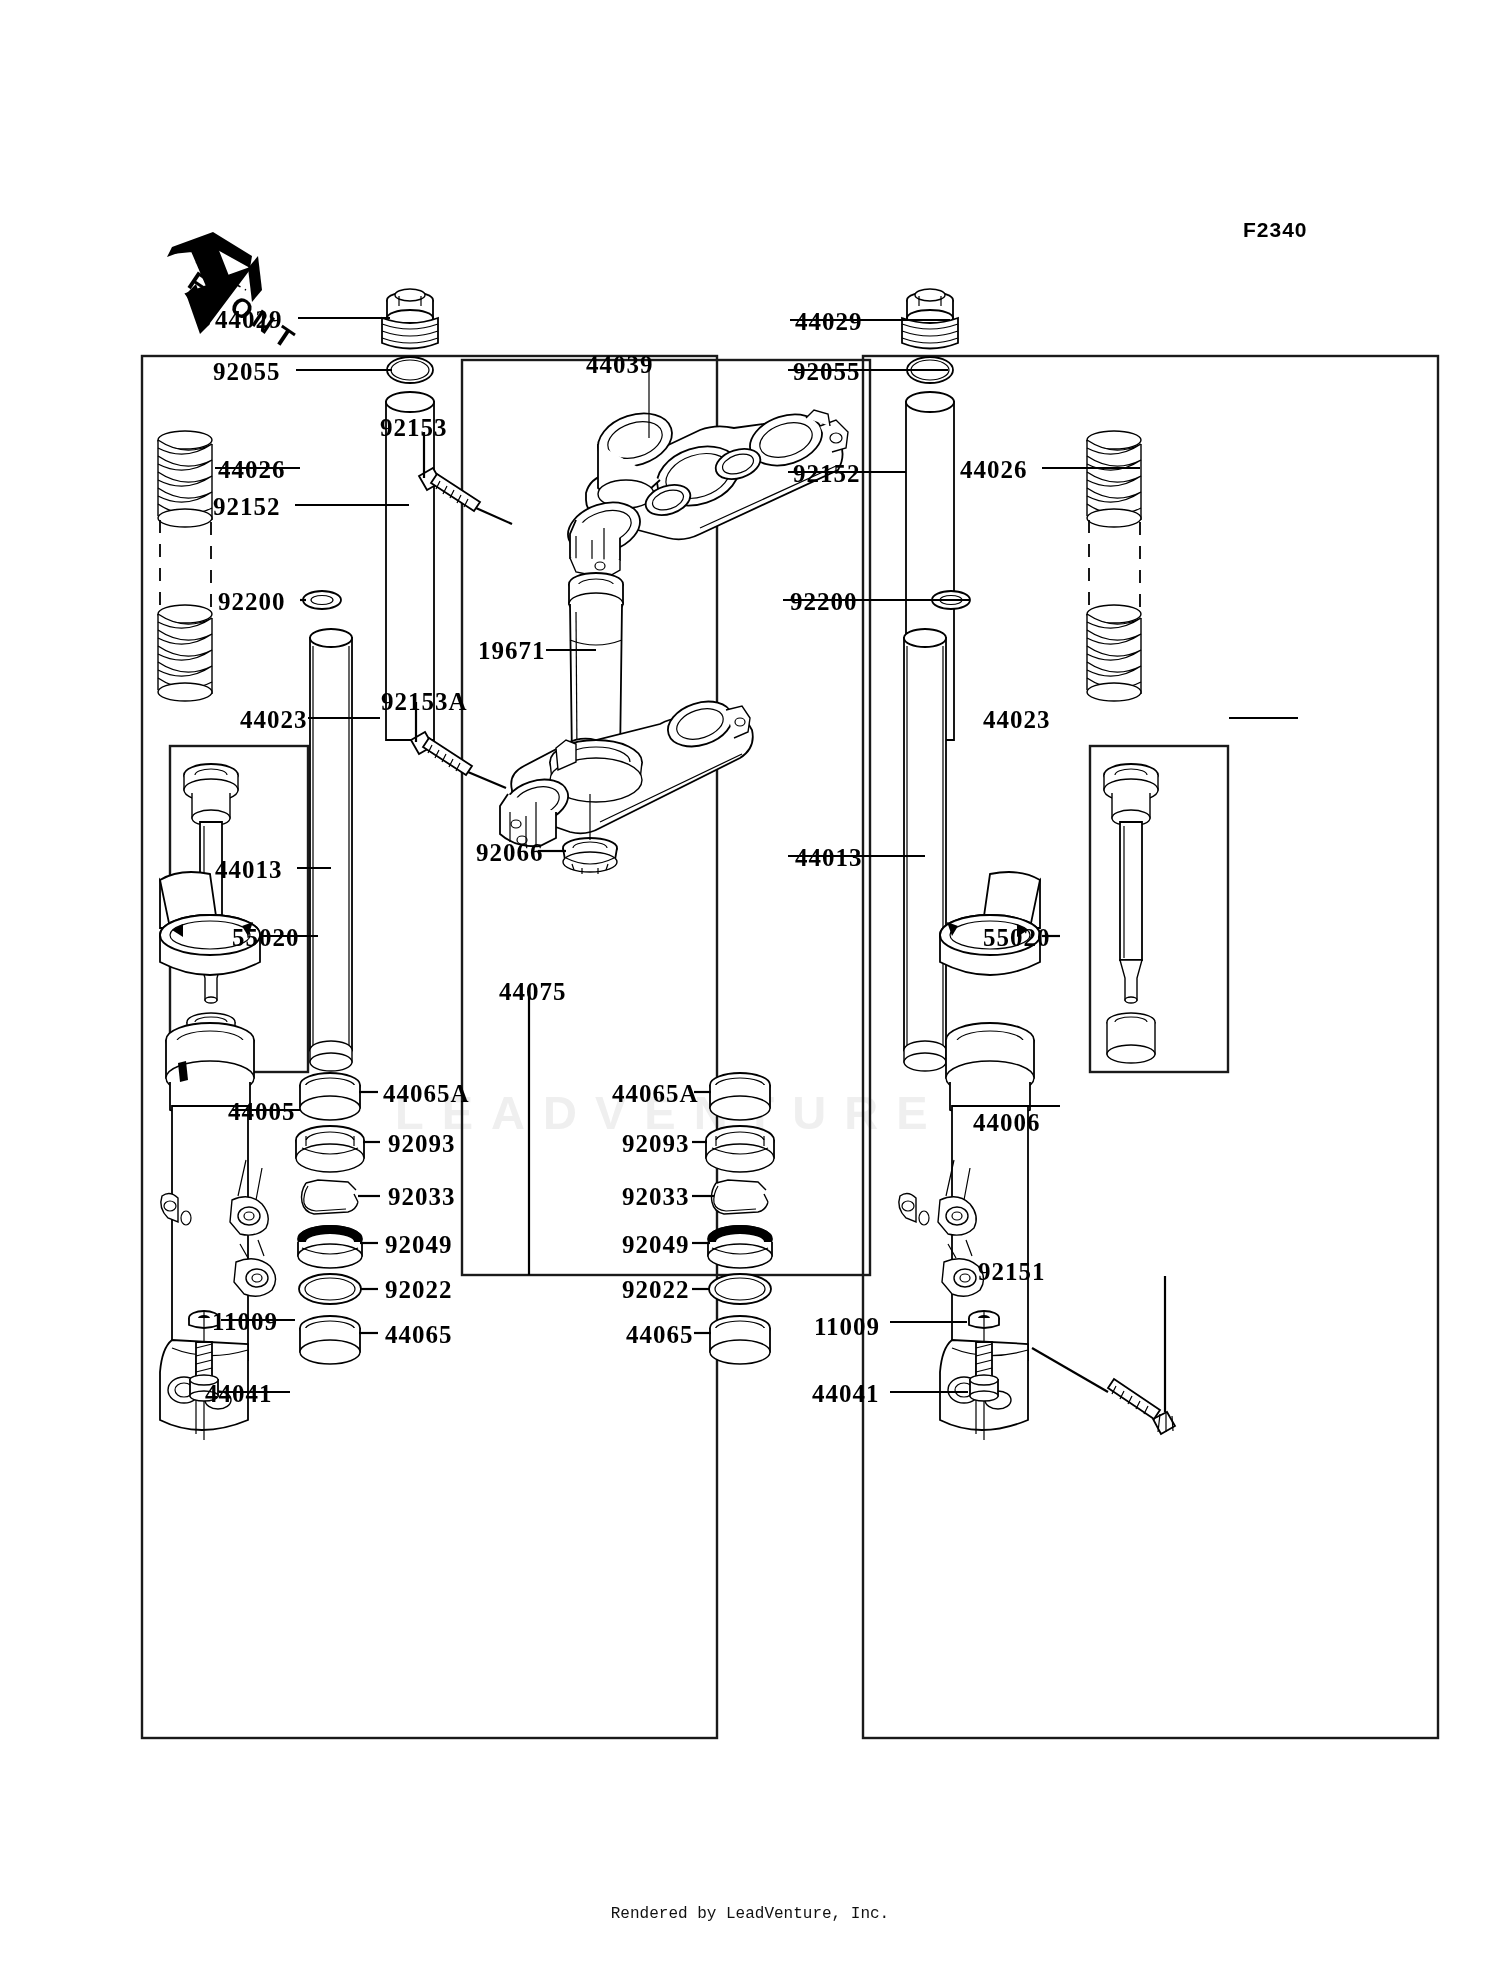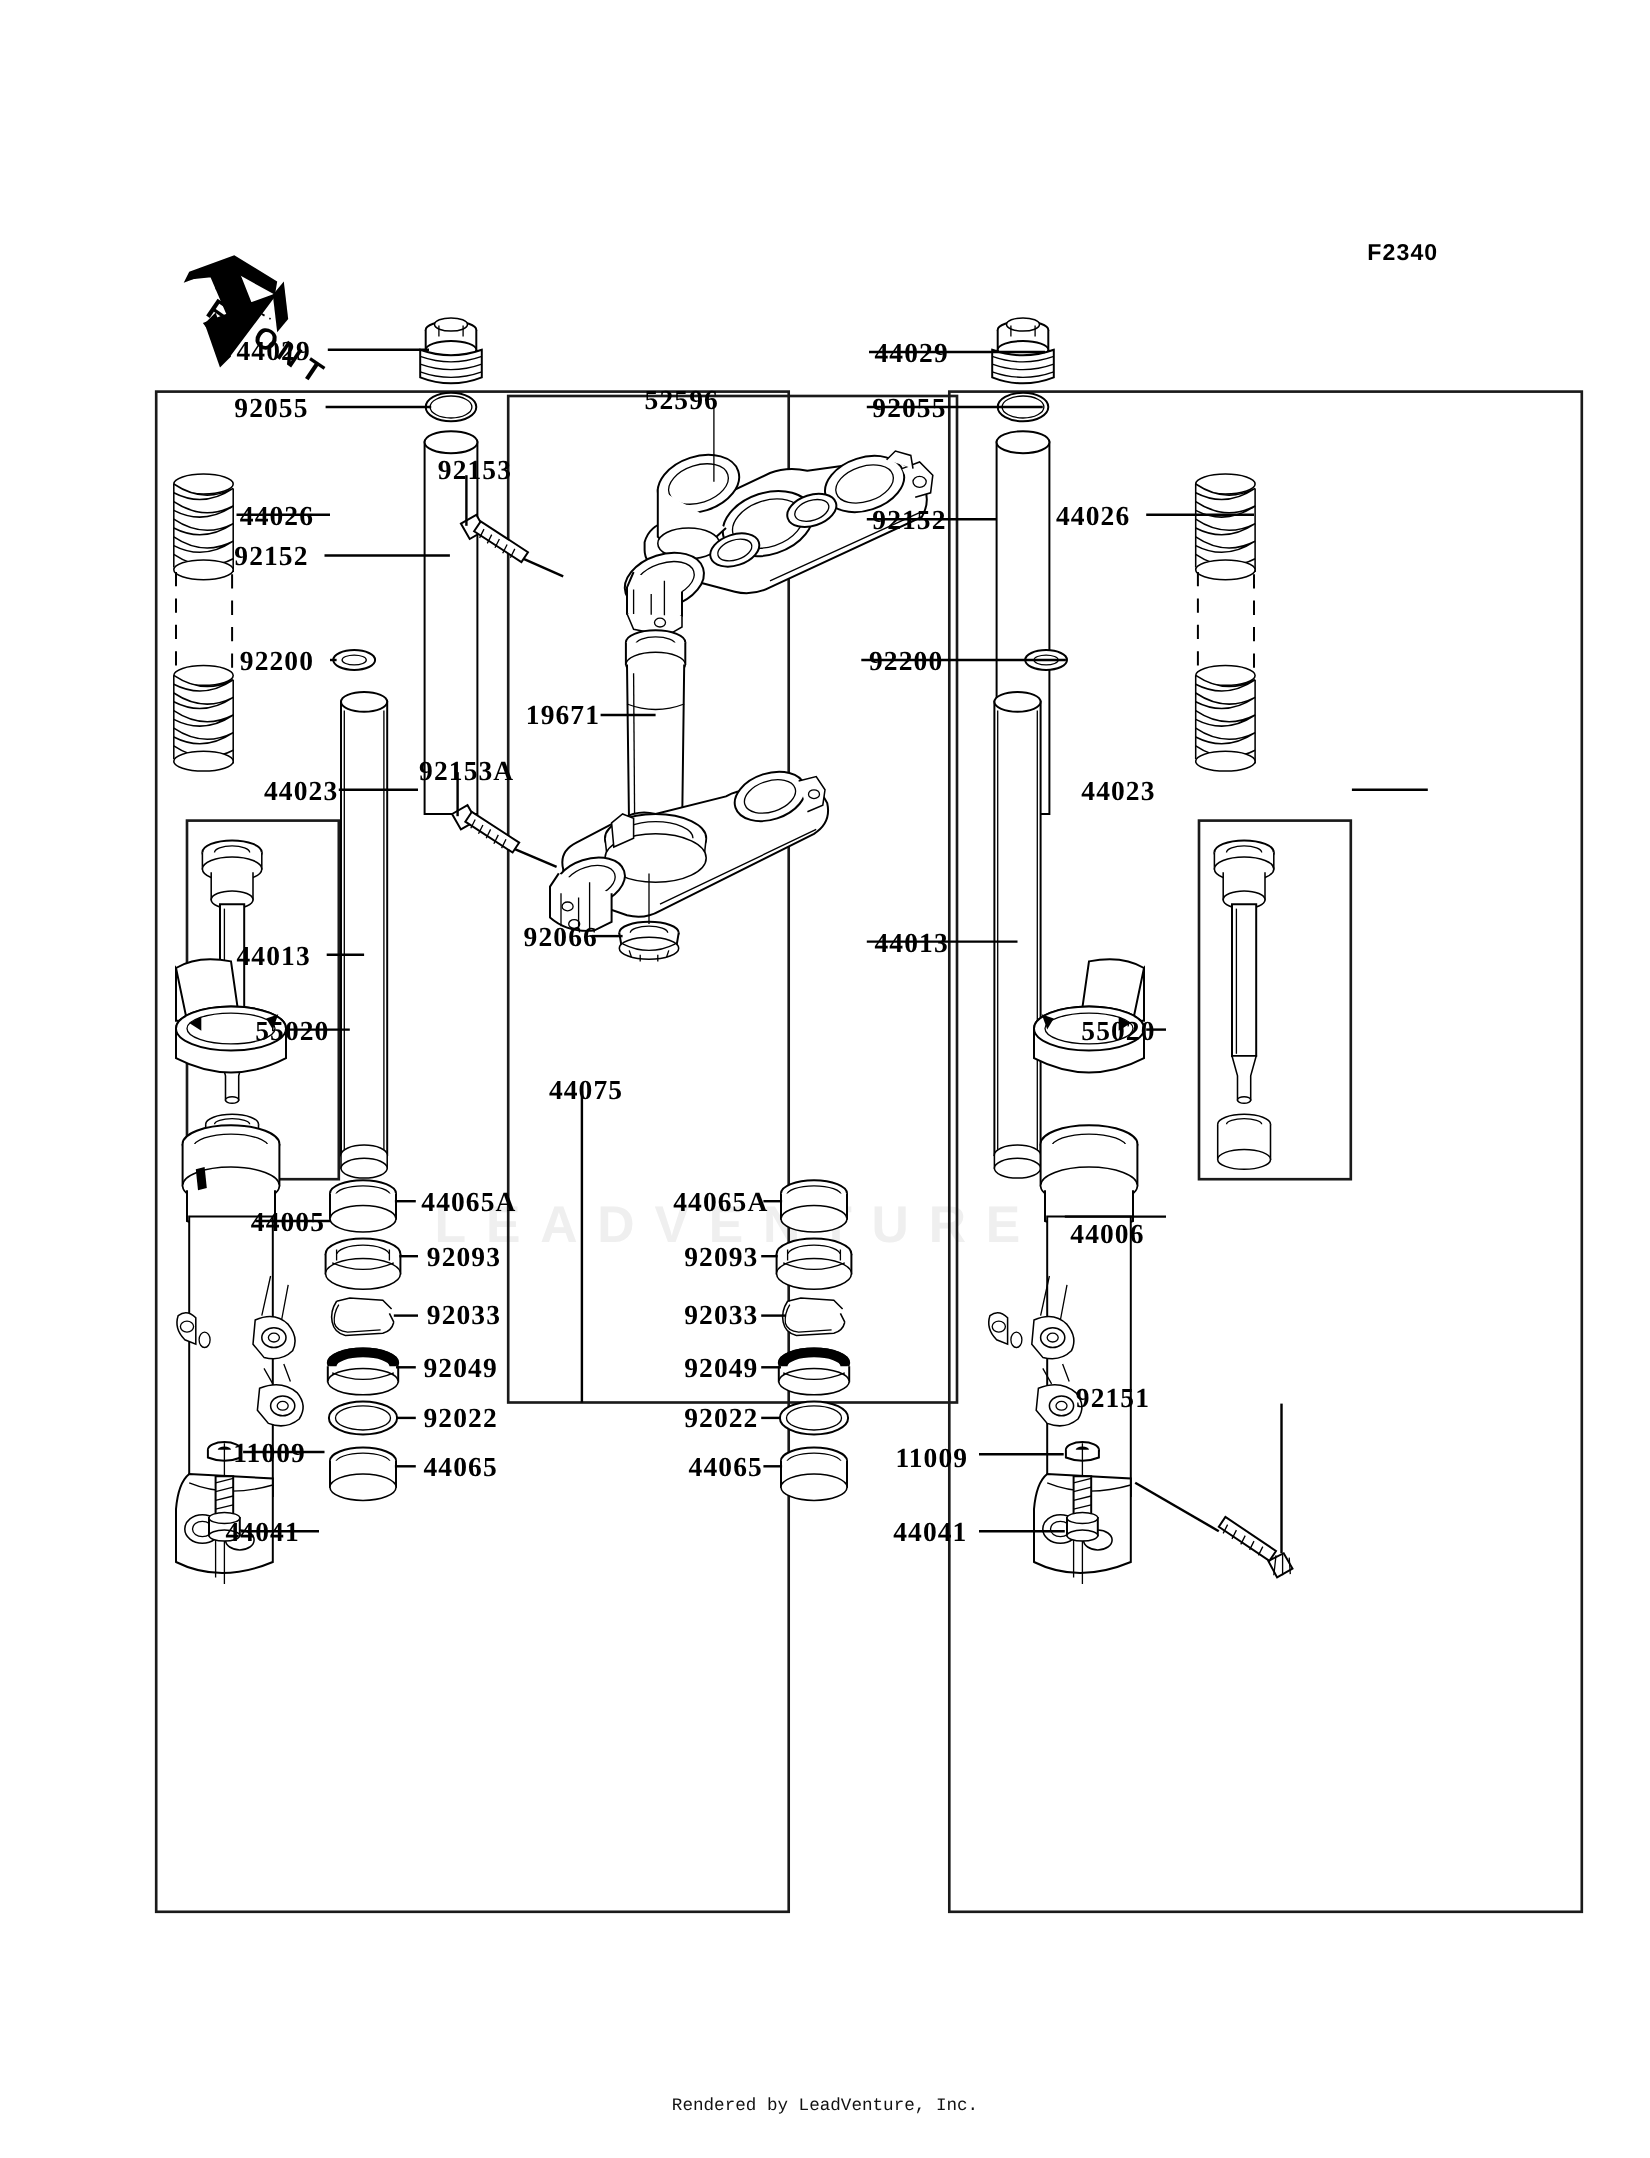--- a/index.html
+++ b/index.html
@@ -554,22 +554,22 @@
   <div class="lbl" style="left:218px;top:456px">44026</div>
   <div class="lbl" style="left:213px;top:493px">92152</div>
   <div class="lbl" style="left:218px;top:588px">92200</div>
   <div class="lbl" style="left:240px;top:706px">44023</div>
   <div class="lbl" style="left:215px;top:856px">44013</div>
   <div class="lbl" style="left:232px;top:924px">55020</div>
   <div class="lbl" style="left:228px;top:1098px">44005</div>
   <div class="lbl" style="left:212px;top:1308px">11009</div>
   <div class="lbl" style="left:205px;top:1380px">44041</div>
 
-  <div class="lbl" style="left:586px;top:351px">52596</div>
-  <div class="lbl" style="left:398px;top:414px">92153</div>
+  <div class="lbl" style="left:586px;top:351px">44039</div>
+  <div class="lbl" style="left:380px;top:414px">92153</div>
   <div class="lbl" style="left:478px;top:637px">19671</div>
   <div class="lbl" style="left:381px;top:688px">92153A</div>
   <div class="lbl" style="left:476px;top:839px">92066</div>
   <div class="lbl" style="left:499px;top:978px">44075</div>
   <div class="lbl" style="left:383px;top:1080px">44065A</div>
   <div class="lbl" style="left:388px;top:1130px">92093</div>
   <div class="lbl" style="left:388px;top:1183px">92033</div>
   <div class="lbl" style="left:385px;top:1231px">92049</div>
   <div class="lbl" style="left:385px;top:1276px">92022</div>
   <div class="lbl" style="left:385px;top:1321px">44065</div>

